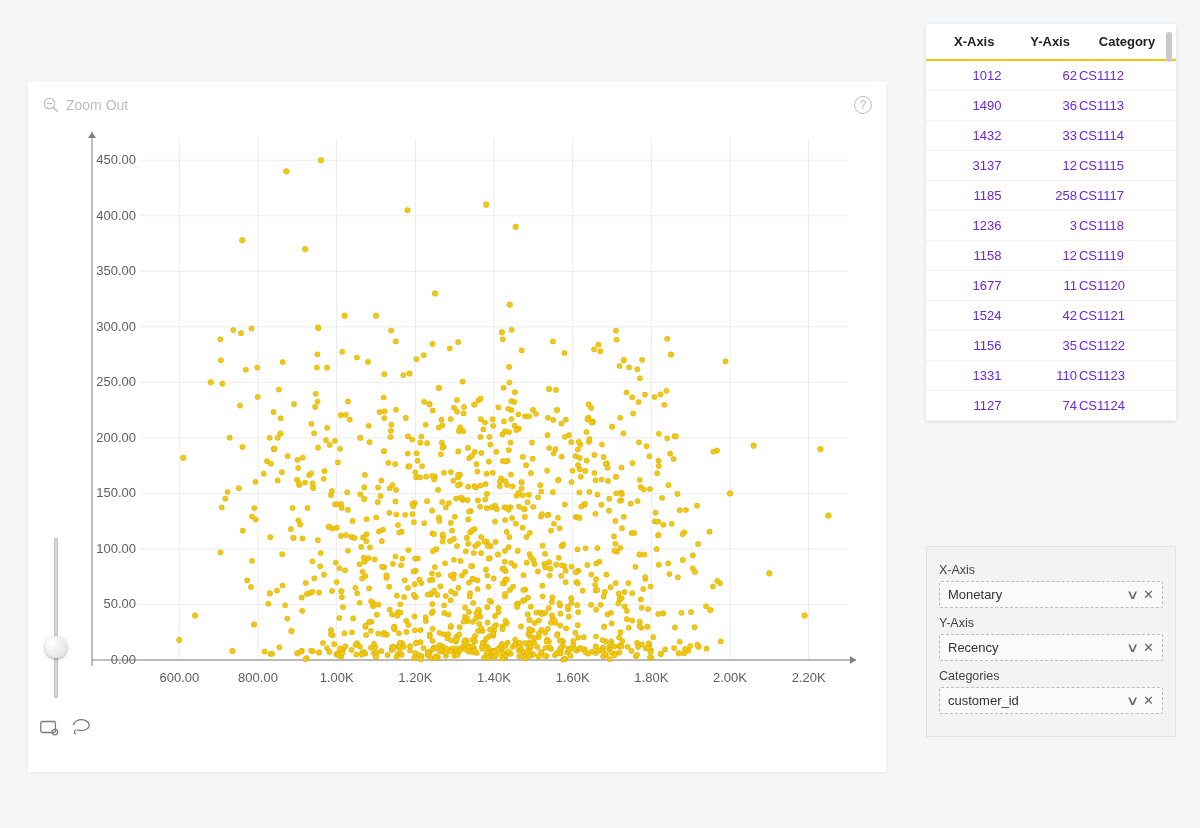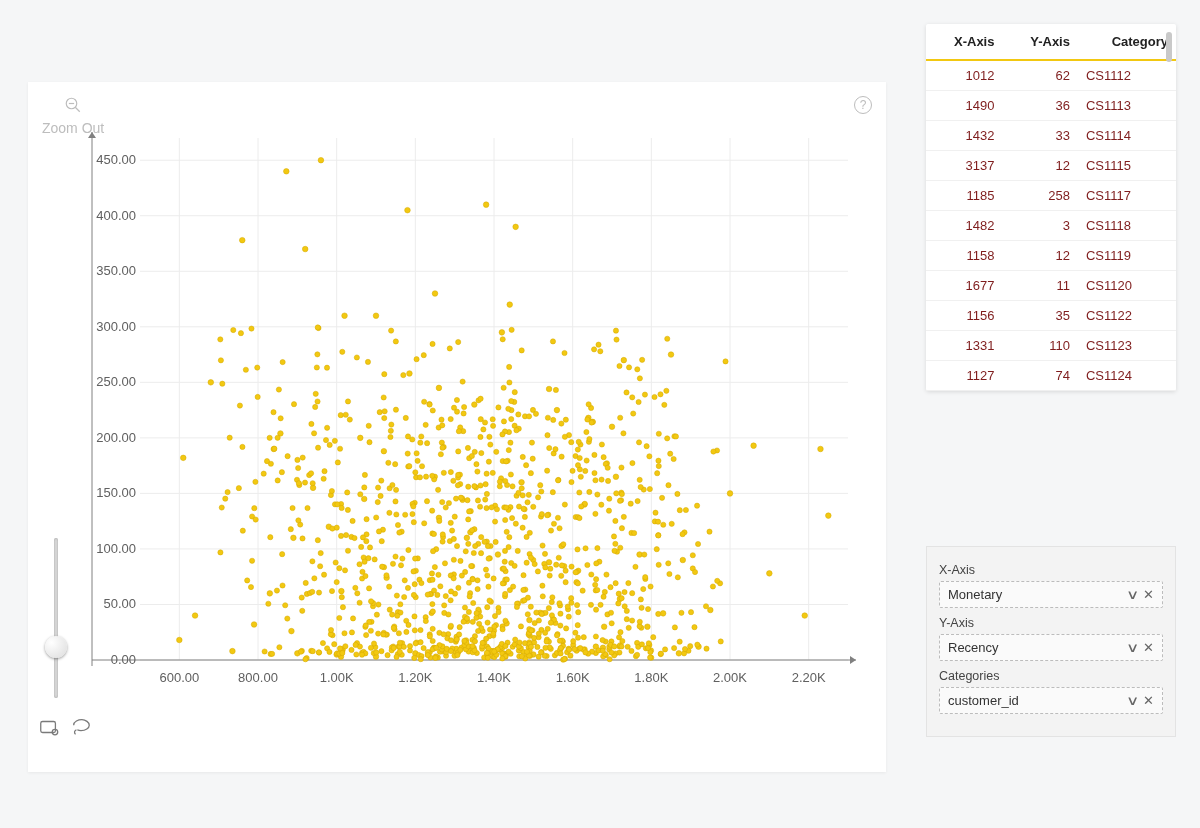--- a/index.html
+++ b/index.html
@@ -23,21 +23,20 @@
 .zoom-out {
   position: absolute;
   left: 14px;
   top: 14px;
   display: flex;
   align-items: center;
   color: #bdbdbd;
   font-size: 14px;
   gap: 6px;
   cursor: pointer;
-  flex-direction: column;
 }
 .zoom-out svg { width: 18px; height: 18px; stroke: #bdbdbd; fill: none; stroke-width: 1.6; }
 .help-icon {
   position: absolute;
   right: 14px;
   top: 14px;
   width: 18px; height: 18px;
   border: 1.4px solid #bdbdbd;
   border-radius: 50%;
   color: #bdbdbd;
@@ -91,31 +90,31 @@
   position: absolute;
   right: 24px;
   top: 24px;
   width: 250px;
   background: #fff;
   box-shadow: 0 1px 4px rgba(0,0,0,.12);
   border-radius: 2px;
 }
 .table-panel table { width: 100%; border-collapse: collapse; font-size: 13px; }
 .table-panel thead th {
-  text-align: right;
+  text-align: center;
   font-weight: 600;
   color: #222;
   padding: 10px 8px 10px 8px;
   border-bottom: 2px solid #f2c811;
 }
 .table-panel thead th:first-child { text-align: right; }
 .table-panel thead th:nth-child(2) { text-align: right; }
 .table-panel tbody td {
-  padding: 7px 8px;
-  color: #7f1d1d;
+  padding: 7px 1px;
+  color: #6d28d9;
   border-bottom: 1px solid #f0f0f0;
 }
 .table-panel tbody td:nth-child(1), .table-panel tbody td:nth-child(2) { text-align: right; }
 .table-scrollbar {
   position: absolute;
   right: 4px;
   top: 8px;
   width: 6px;
   height: 30px;
   background: #c9c9c9;
@@ -1458,33 +1457,38 @@
           <td>3137</td>
           <td>12</td>
           <td>CS1115</td>
         </tr>
         <tr>
           <td>1185</td>
           <td>258</td>
           <td>CS1117</td>
         </tr>
         <tr>
-          <td>1482</td>
+          <td>1236</td>
           <td>3</td>
           <td>CS1118</td>
         </tr>
         <tr>
           <td>1158</td>
           <td>12</td>
           <td>CS1119</td>
         </tr>
         <tr>
           <td>1677</td>
           <td>11</td>
           <td>CS1120</td>
+        </tr>
+        <tr>
+          <td>1524</td>
+          <td>42</td>
+          <td>CS1121</td>
         </tr>
         <tr>
           <td>1156</td>
           <td>35</td>
           <td>CS1122</td>
         </tr>
         <tr>
           <td>1331</td>
           <td>110</td>
           <td>CS1123</td>

